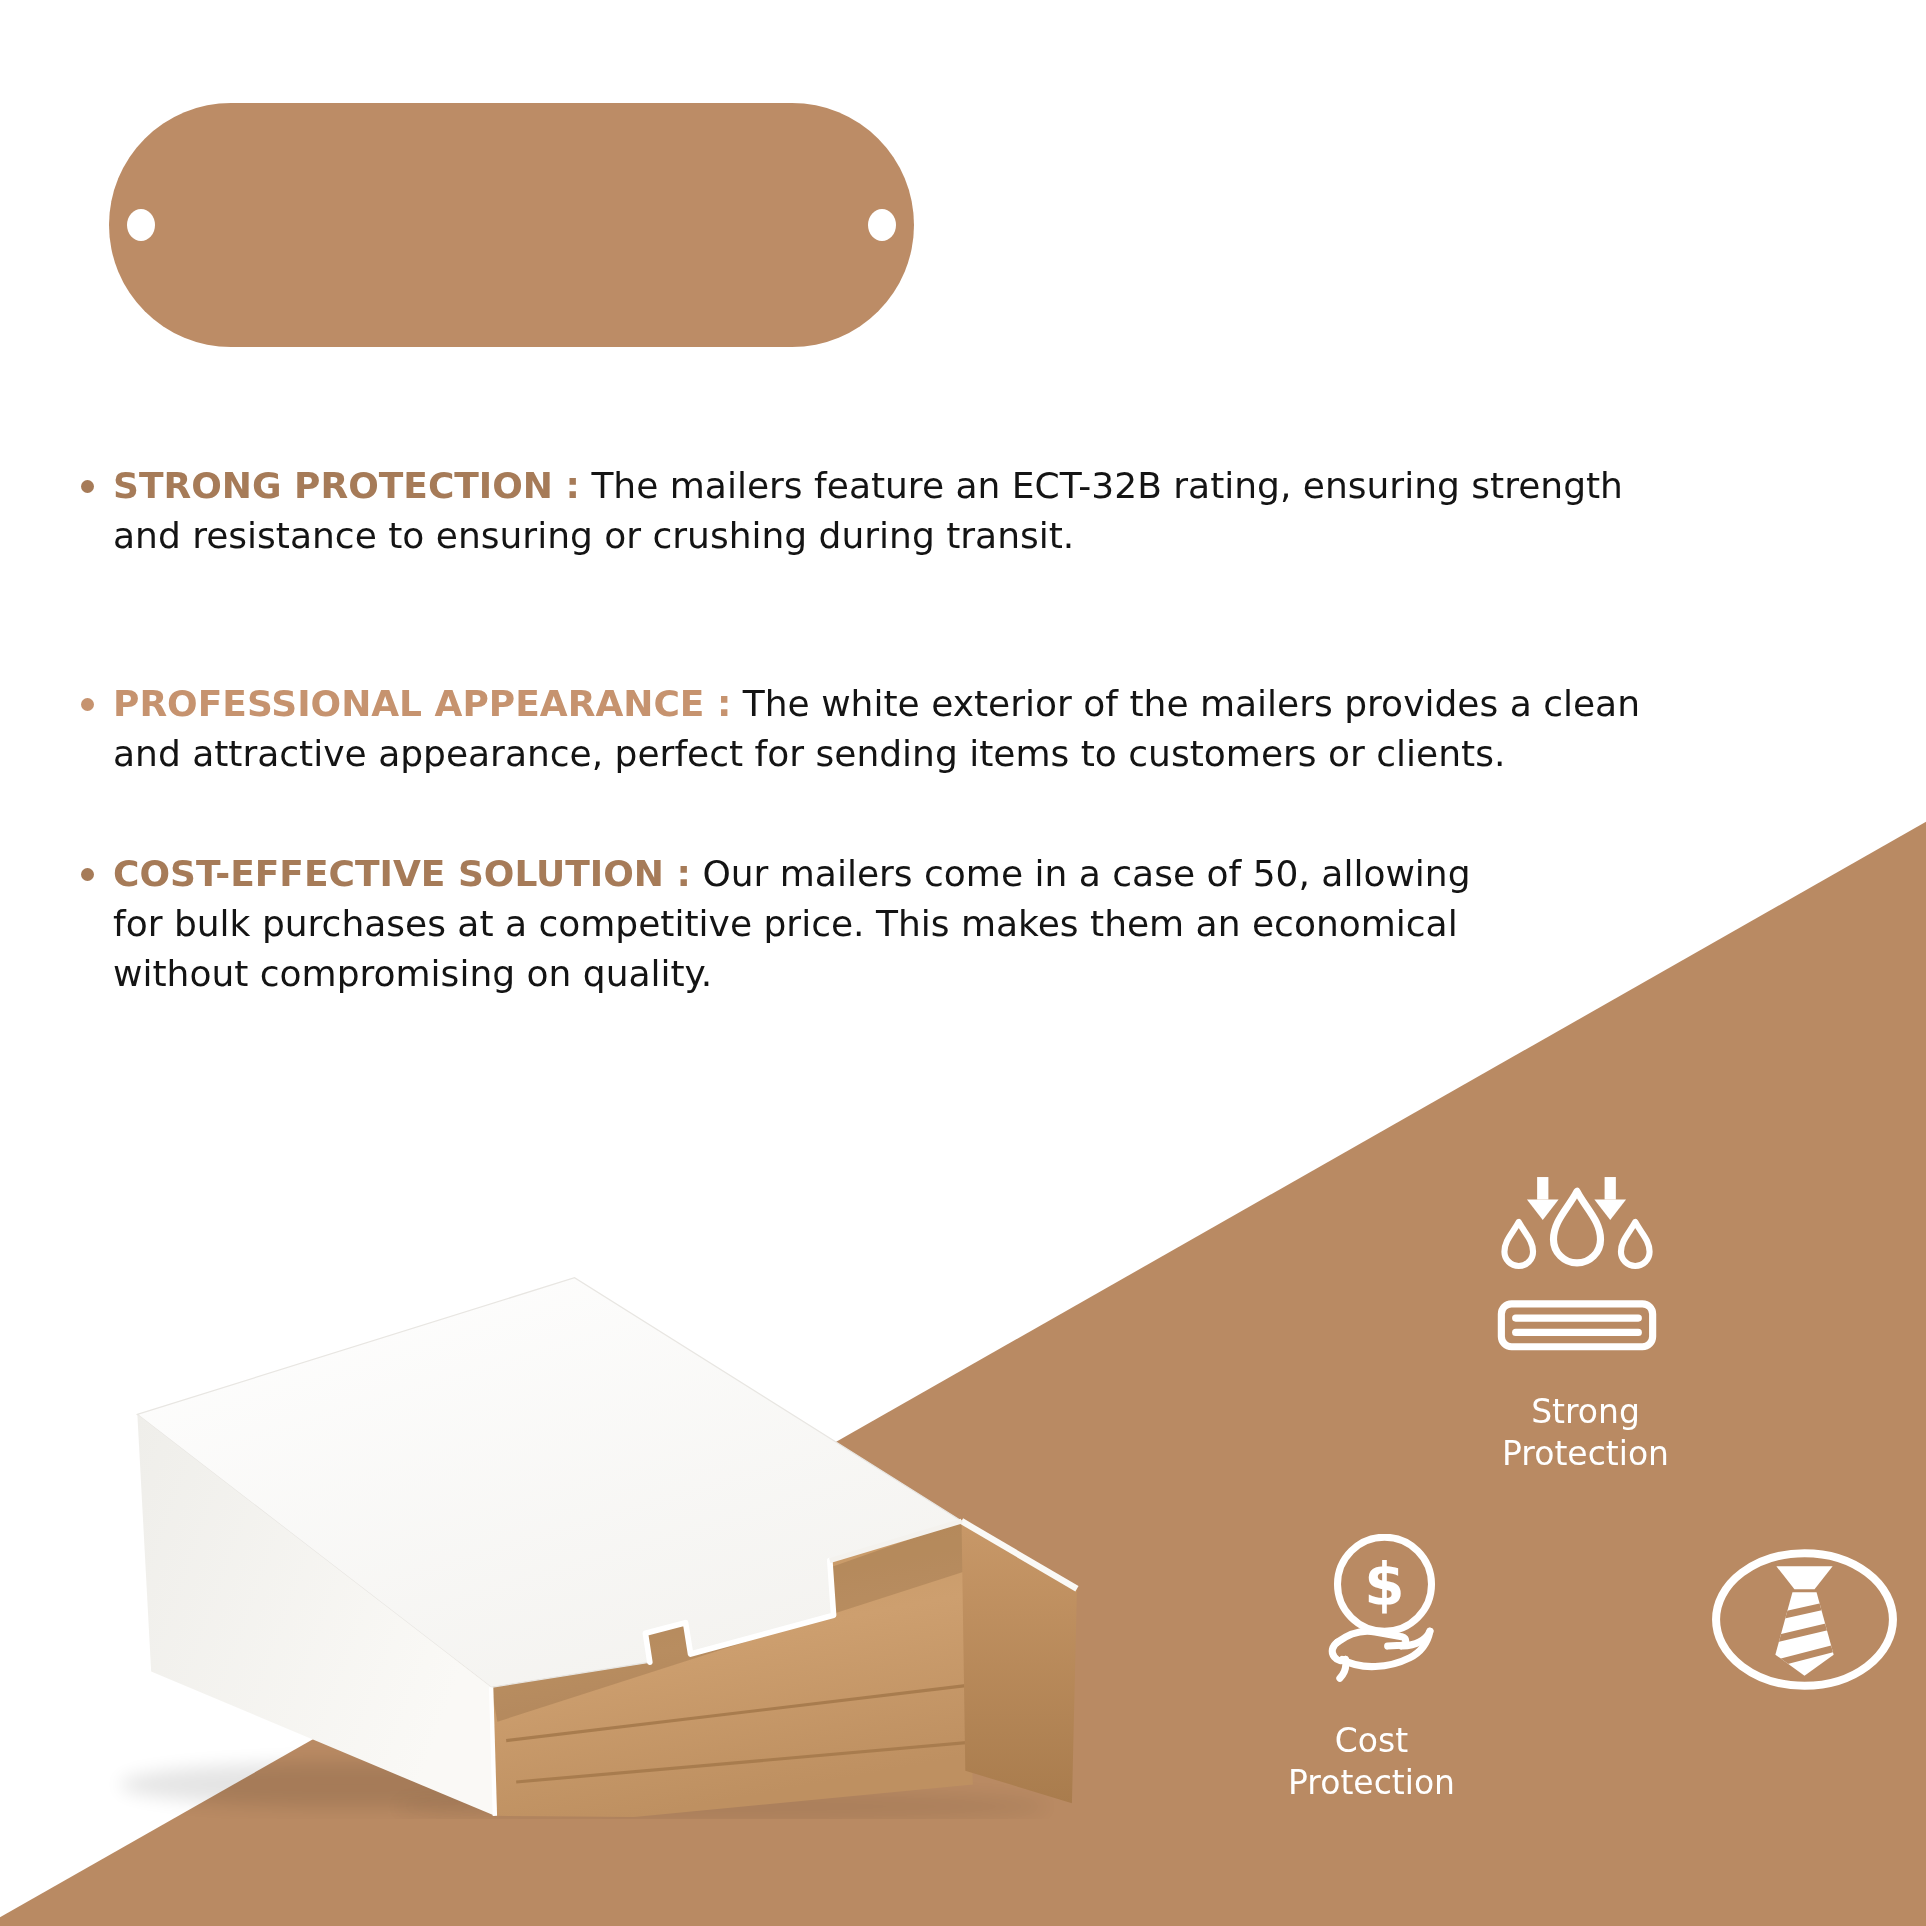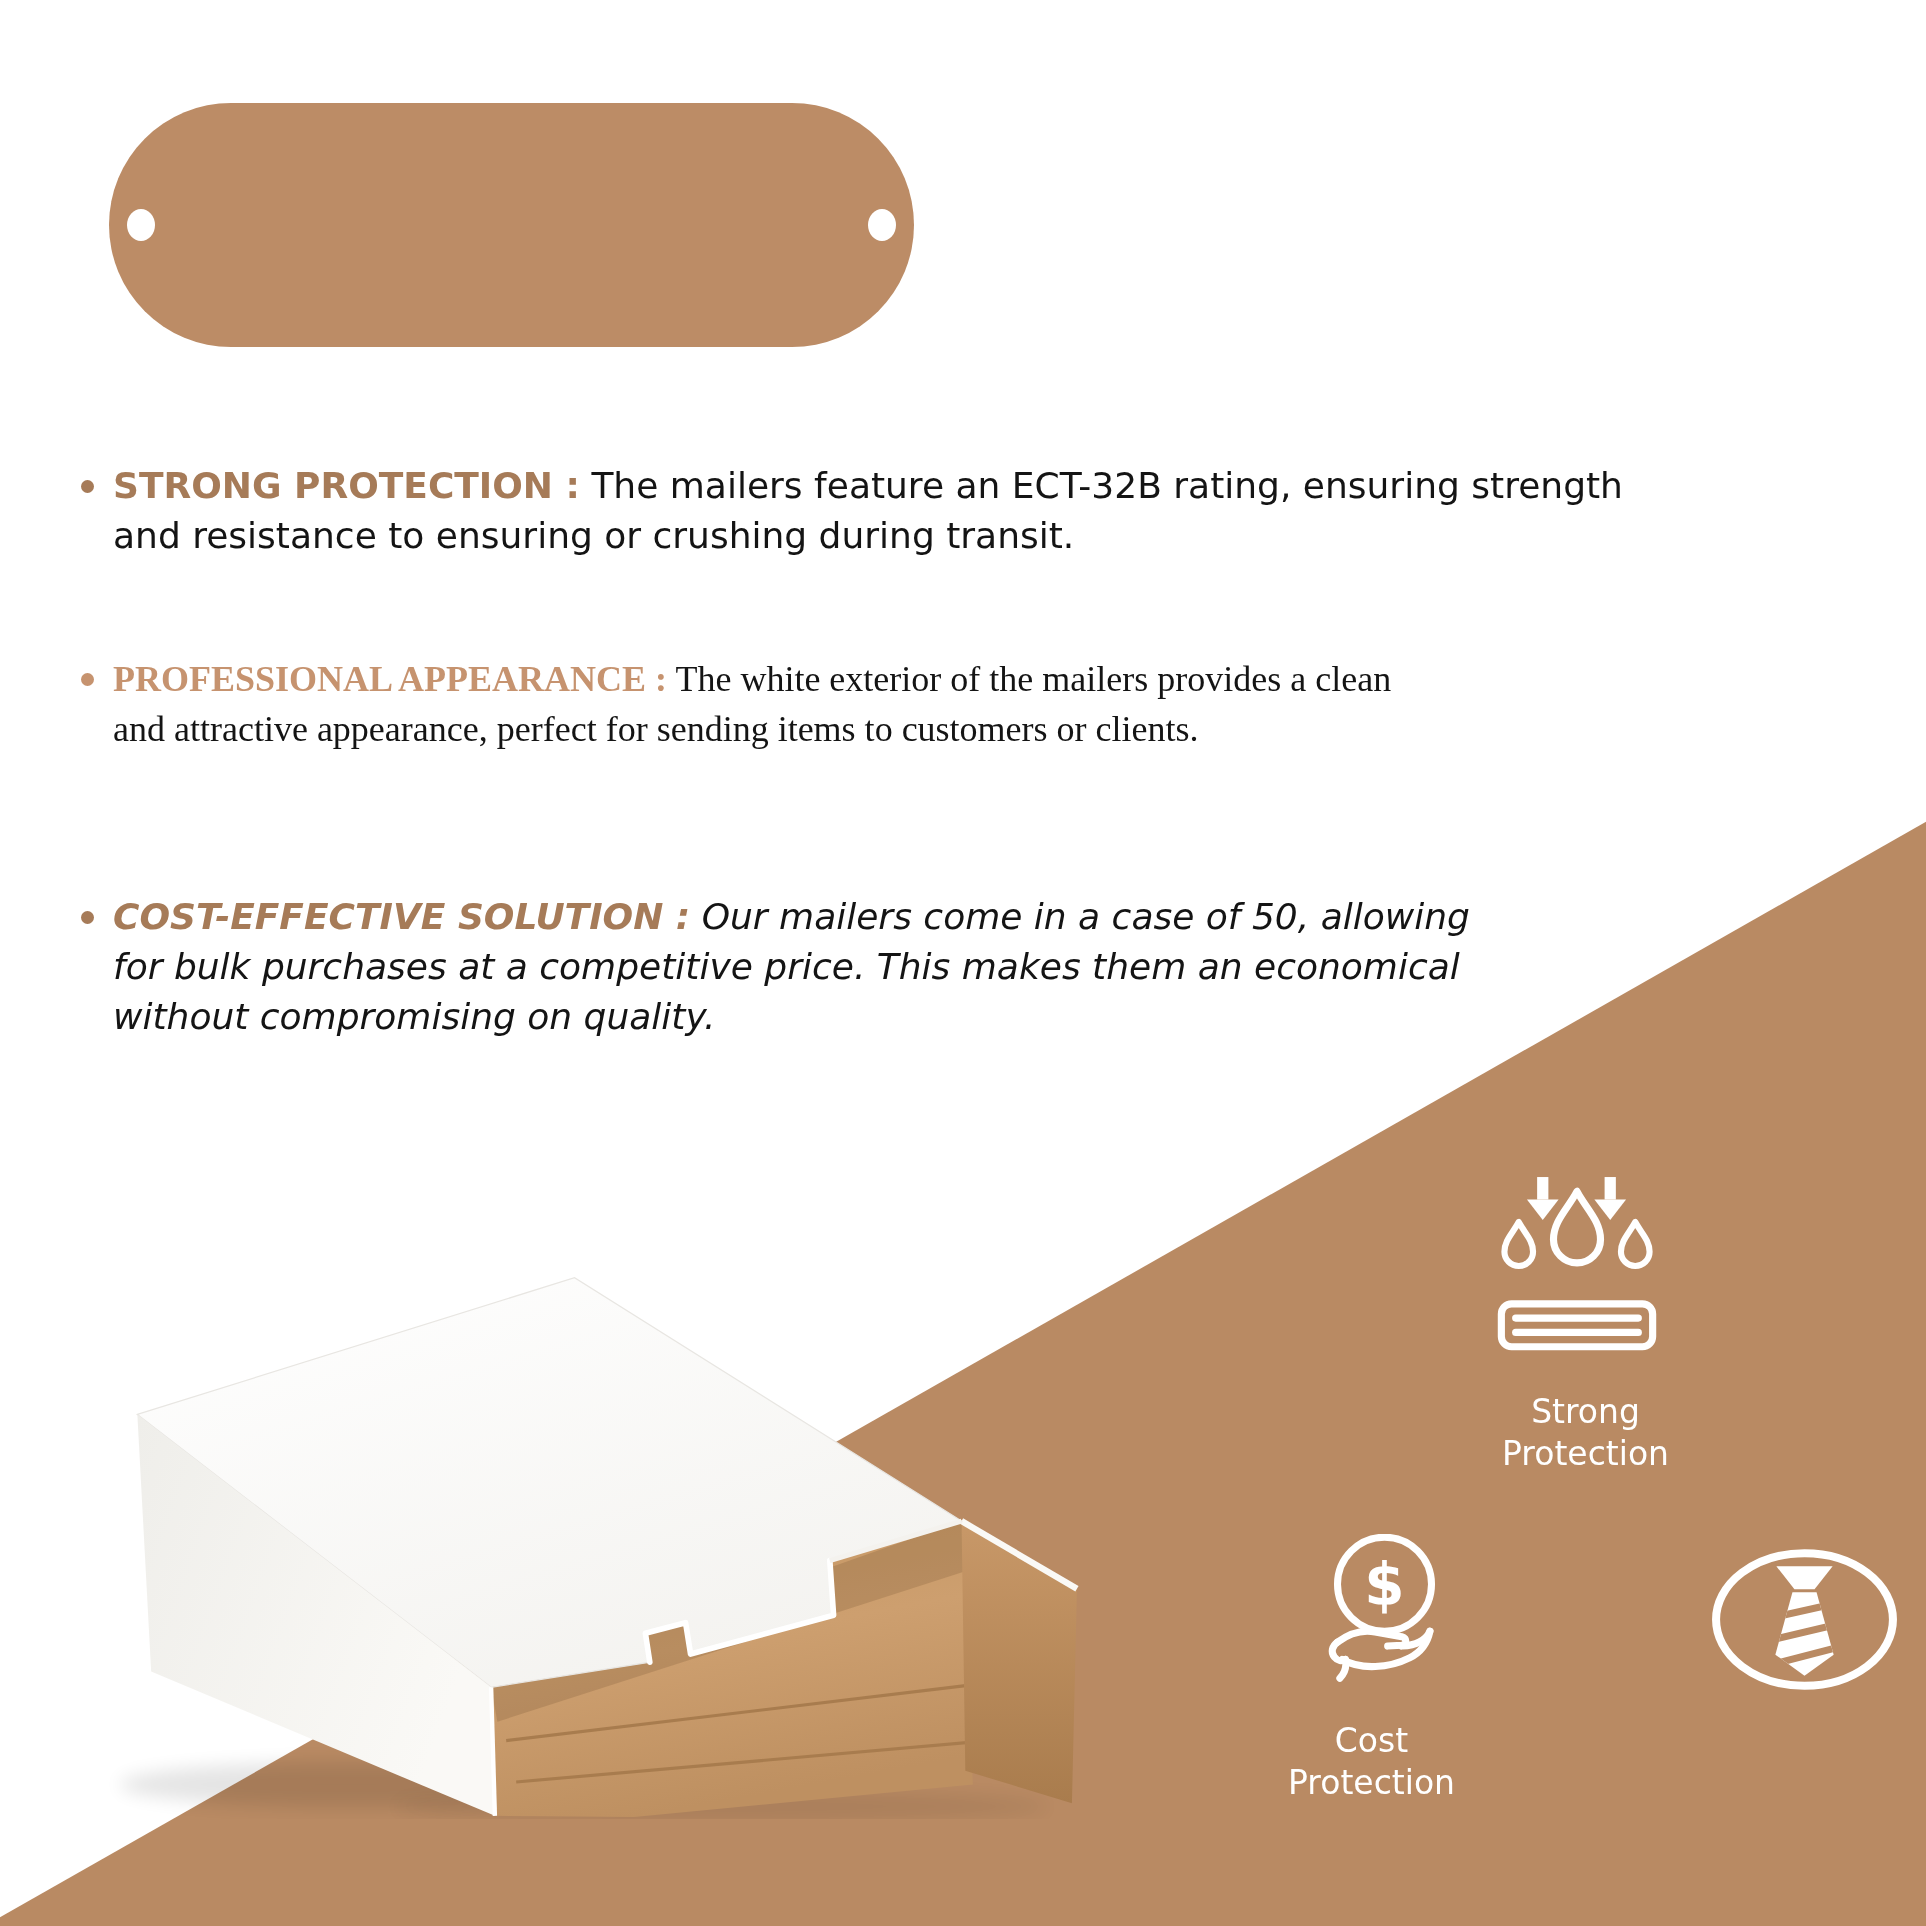--- a/index.html
+++ b/index.html
@@ -14,21 +14,21 @@
         padding:0 18px;box-sizing:border-box;}
   .pill-dot{width:28px;height:32px;border-radius:50%;background:#ffffff;flex:none;}
   .pill-title{margin:0;flex:1;text-align:center;color:#ffffff;font-size:96px;font-weight:700;
               letter-spacing:2.6px;}
   
   .bullet{position:absolute;left:81px;display:flex;align-items:flex-start;}
   .bullet-dot{width:13px;height:13px;border-radius:50%;margin-top:19px;flex:none;}
   .bullet-lines{margin-left:19px;font-size:36px;line-height:50px;color:#141414;}
   .bullet-line{white-space:nowrap;}
   .bullet-heading{font-weight:700;margin-top:48px;}
-  .b1{top:461px;} .b2{top:654px;font-family:Liberation Serif, serif;} .b3{top:892px;font-style:italic;}
+  .b1{top:461px;} .b2{top:679px;} .b3{top:849px;}
   .hc-dark{color:#A67B58;} .hc-light{color:#C6936F;}
   .bd-dark{background:#A67B58;} .bd-light{background:#C6936F;}
   
   .product-svg{position:absolute;left:107px;top:1220px;width:984px;height:599px;}
   
   .badge{position:absolute;display:flex;flex-direction:column;align-items:flex-end;color:#ffffff;}
   .badge-strong{left:1412px;top:1175px;width:257px;}
   .badge-cost{left:1198px;top:1534px;width:257px;}
   .badge-prof{left:1648px;top:1534px;width:257px;}
   .badge-label{font-size:33px;line-height:42px;text-align:center;font-weight:500;}

